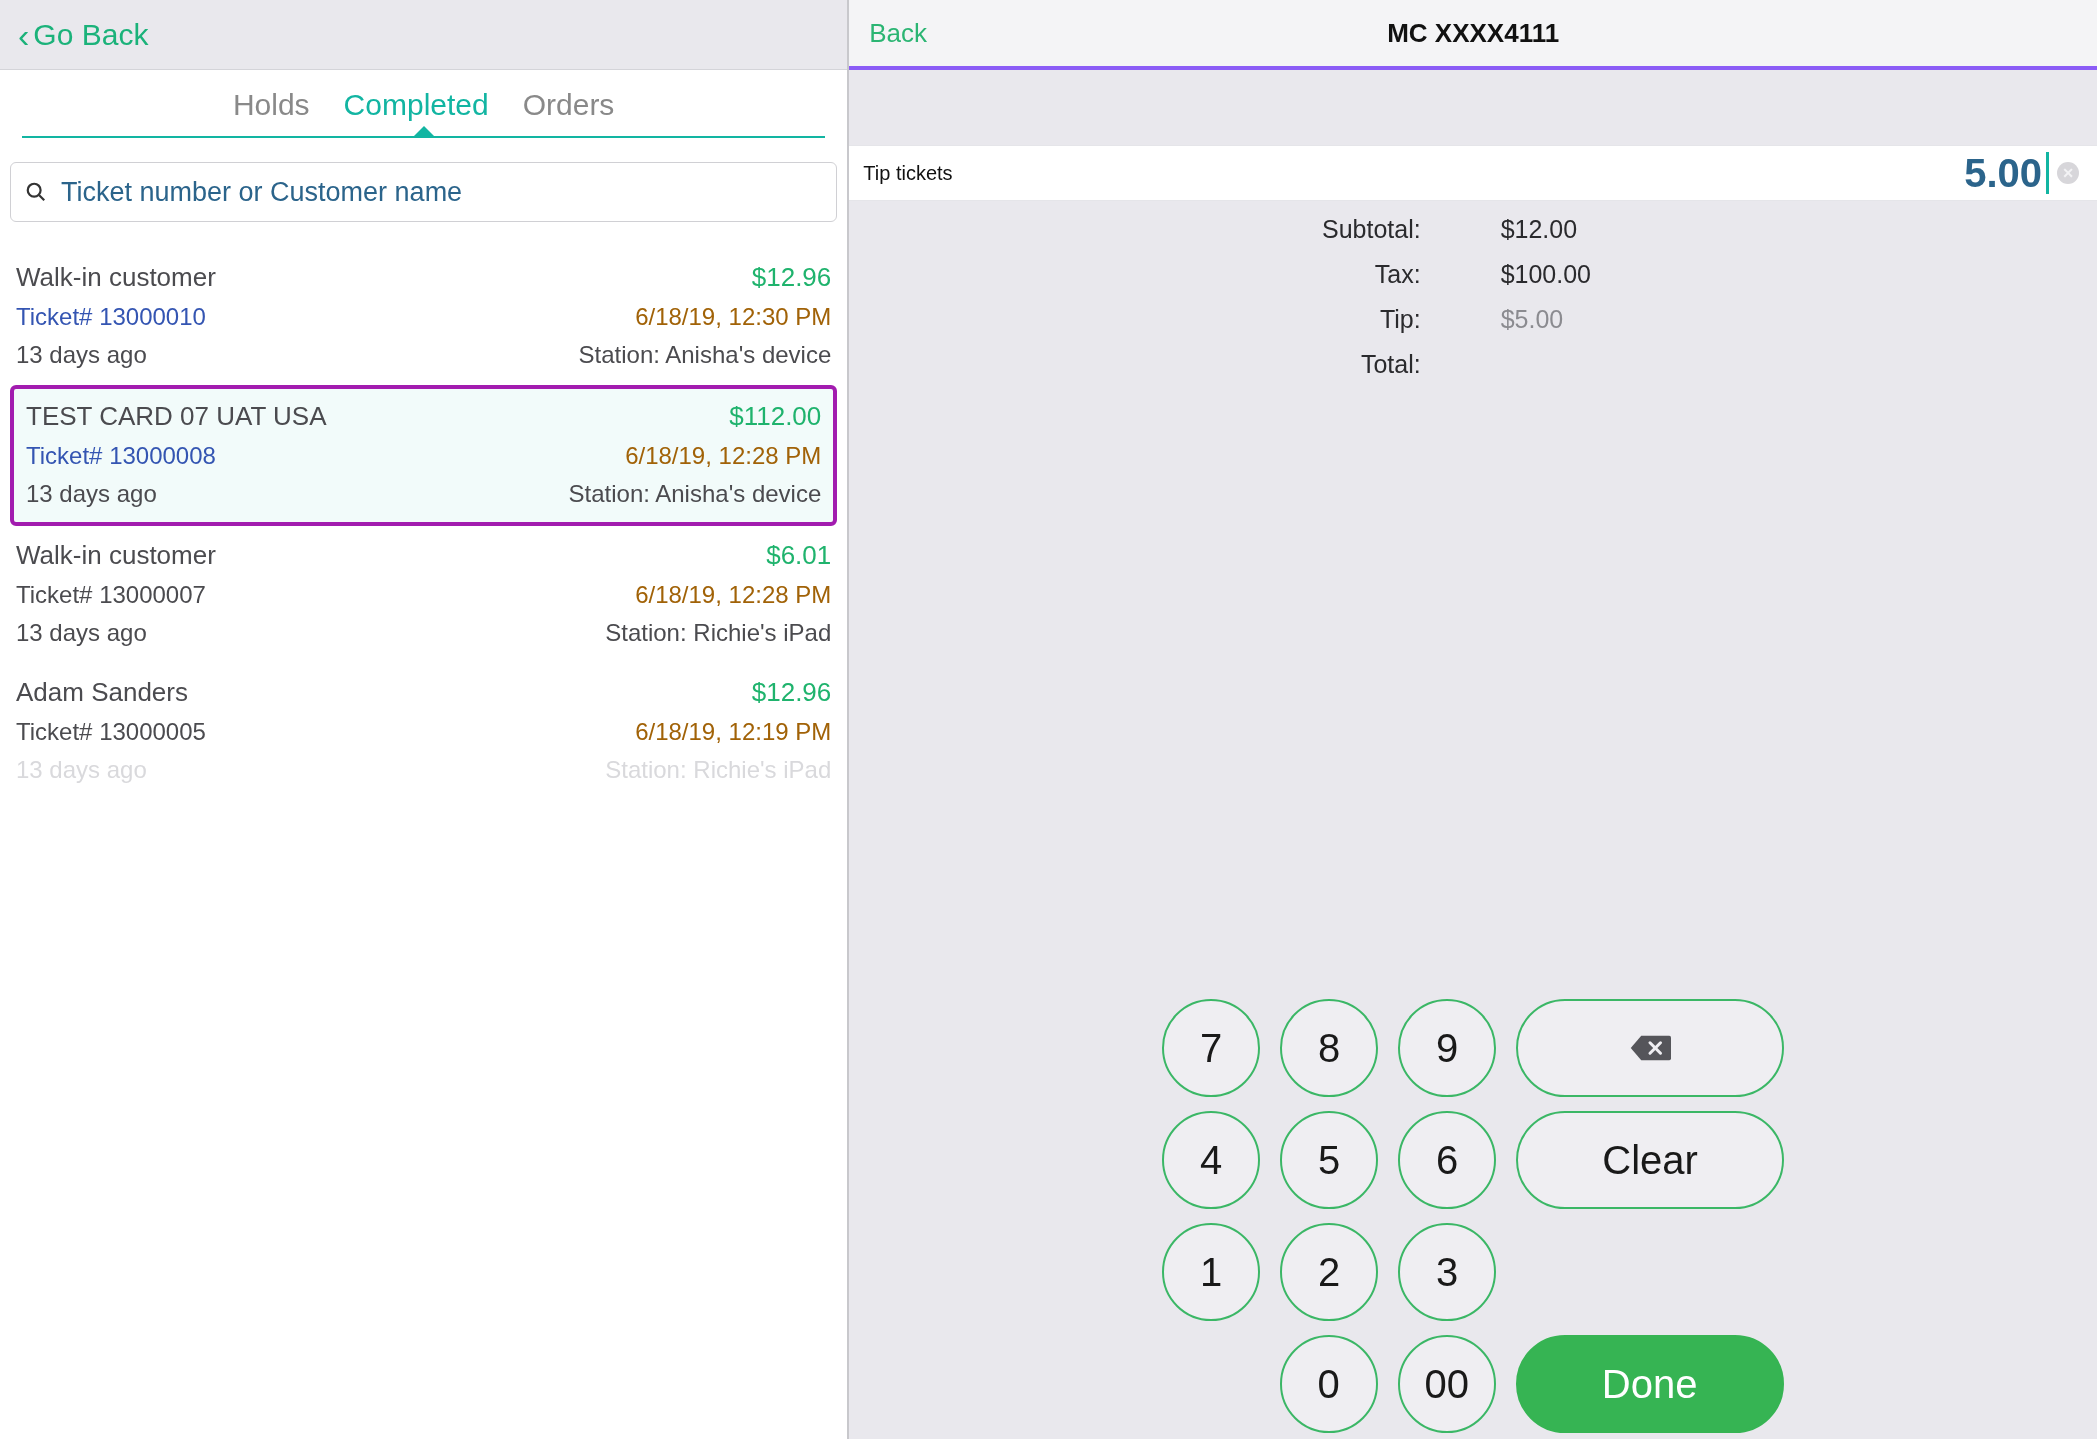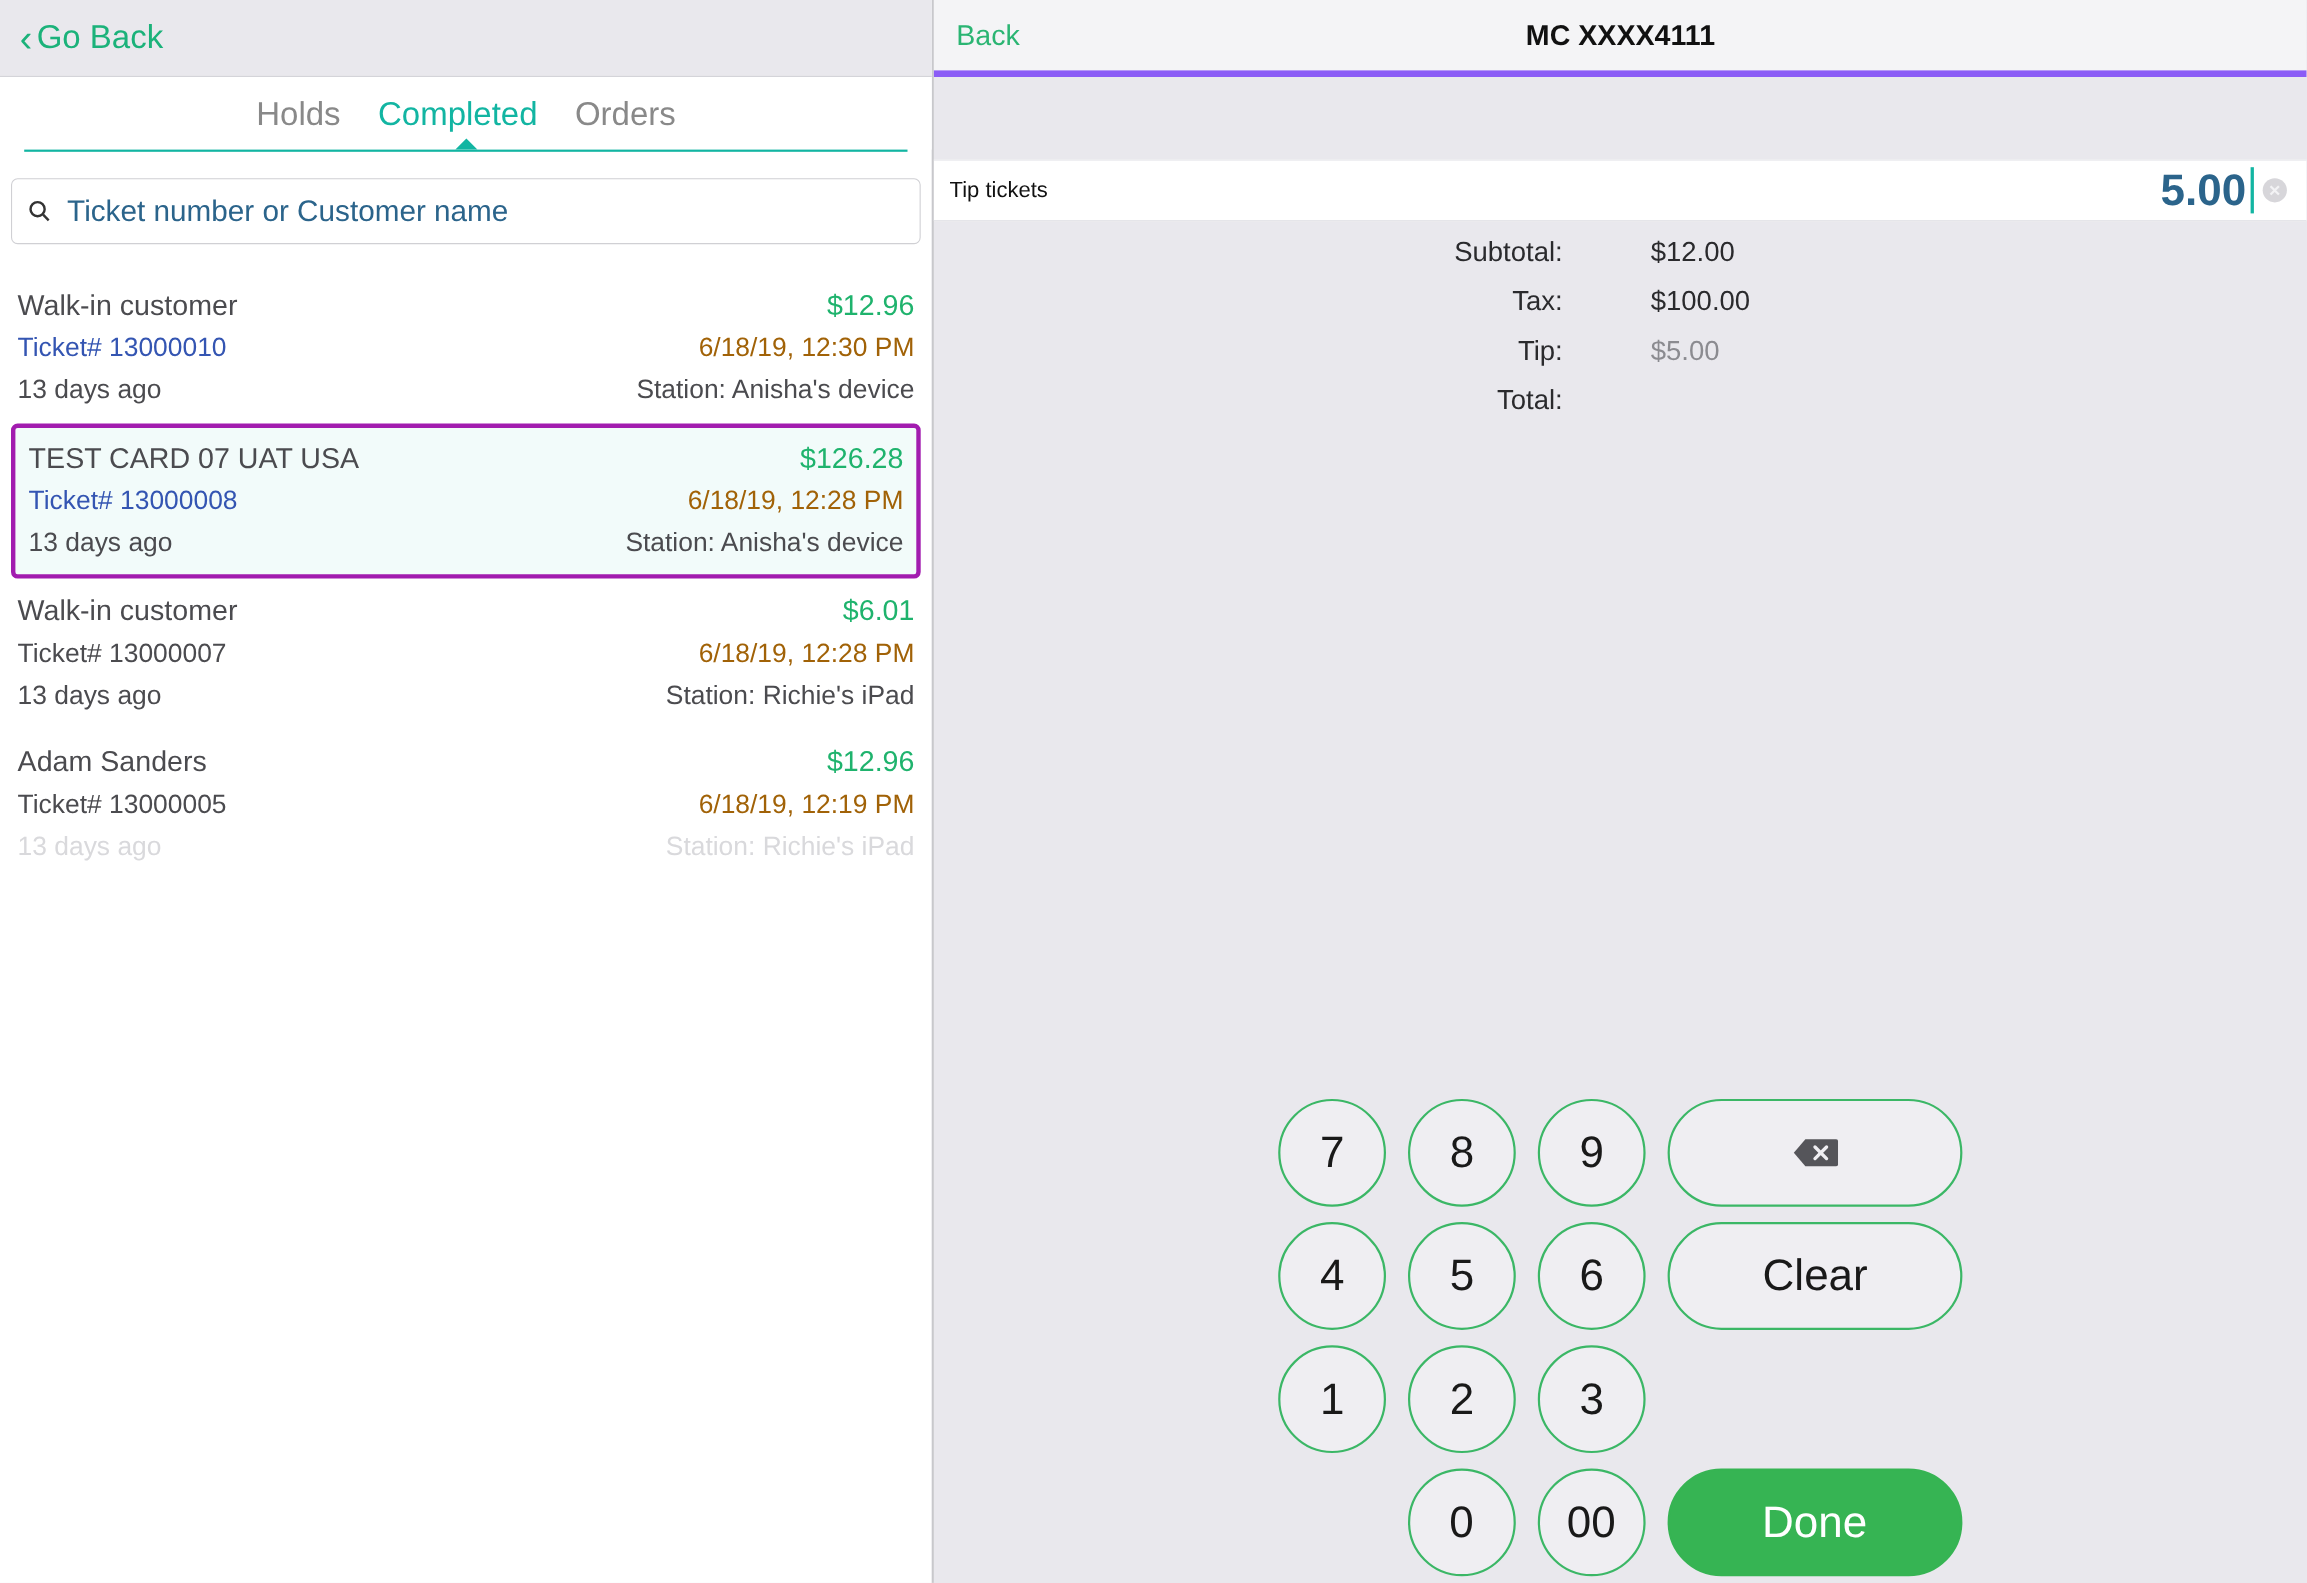--- a/index.html
+++ b/index.html
@@ -36,21 +36,21 @@
   .ticket .num { font-size: 24px; color: #3455b2; }
   .ticket.gray .num { color: #4b4b4f; }
   .ticket .dt { font-size: 24px; color: #a16207; text-align: right; }
   .ticket .ago { font-size: 24px; color: #4b4b4f; }
   .ticket .station { font-size: 24px; color: #4b4b4f; text-align: right; }
   .ticket.selected { border: 4px solid #a21caf; border-radius: 6px; background: #f2fbfa; margin: 0 10px; padding: 12px 12px 14px 12px; }
   .ticket .fade { color: #d9d9dc; }
 
   
   .right-panel { flex: 1; display: flex; flex-direction: column; background: #e9e8ed; }
-  .r-header { height: 70px; background: #f4f4f6; border-bottom: 6px solid #8b5cf6; position: relative; display: flex; align-items: center; }
+  .r-header { height: 70px; background: #f4f4f6; border-bottom: 4px solid #8b5cf6; position: relative; display: flex; align-items: center; }
   .r-back { color: #2bb573; font-size: 26px; margin-left: 20px; cursor: pointer; }
   .r-title { position: absolute; left: 50%; transform: translateX(-50%); font-size: 26px; font-weight: 700; color: #111; }
 
   .tip-row { background: #fff; margin-top: 75px; height: 56px; display: flex; align-items: center; padding: 0 18px 0 14px; border-top: 1px solid #e5e5e9; border-bottom: 1px solid #e5e5e9; }
   .tip-label { font-size: 20px; color: #111; }
   .tip-value { margin-left: auto; font-size: 40px; color: #2b648b; font-weight: 600; display: flex; align-items: center; }
   .cursor { width: 3px; height: 42px; background: #12b5a2; margin-left: 4px; }
   .clear-x { width: 22px; height: 22px; border-radius: 50%; background: #d7d6da; color: #f3f3f5; margin-left: 8px; display: flex; align-items: center; justify-content: center; font-size: 14px; font-weight: 700; cursor: pointer; }
 
   .totals { padding: 6px 0 0 0; }
@@ -106,21 +106,21 @@
         <div class="ticket">
           <div class="cust">Walk-in customer</div>
           <div class="amount">$12.96</div>
           <div class="num">Ticket# 13000010</div>
           <div class="dt">6/18/19, 12:30 PM</div>
           <div class="ago">13 days ago</div>
           <div class="station">Station: Anisha's device</div>
         </div>
         <div class="ticket selected">
           <div class="cust">TEST CARD 07 UAT USA</div>
-          <div class="amount">$126.28</div>
+          <div class="amount">$112.00</div>
           <div class="num">Ticket# 13000008</div>
           <div class="dt">6/18/19, 12:28 PM</div>
           <div class="ago">13 days ago</div>
           <div class="station">Station: Anisha's device</div>
         </div>
         <div class="ticket gray">
           <div class="cust">Walk-in customer</div>
           <div class="amount">$6.01</div>
           <div class="num">Ticket# 13000007</div>
           <div class="dt">6/18/19, 12:28 PM</div>

